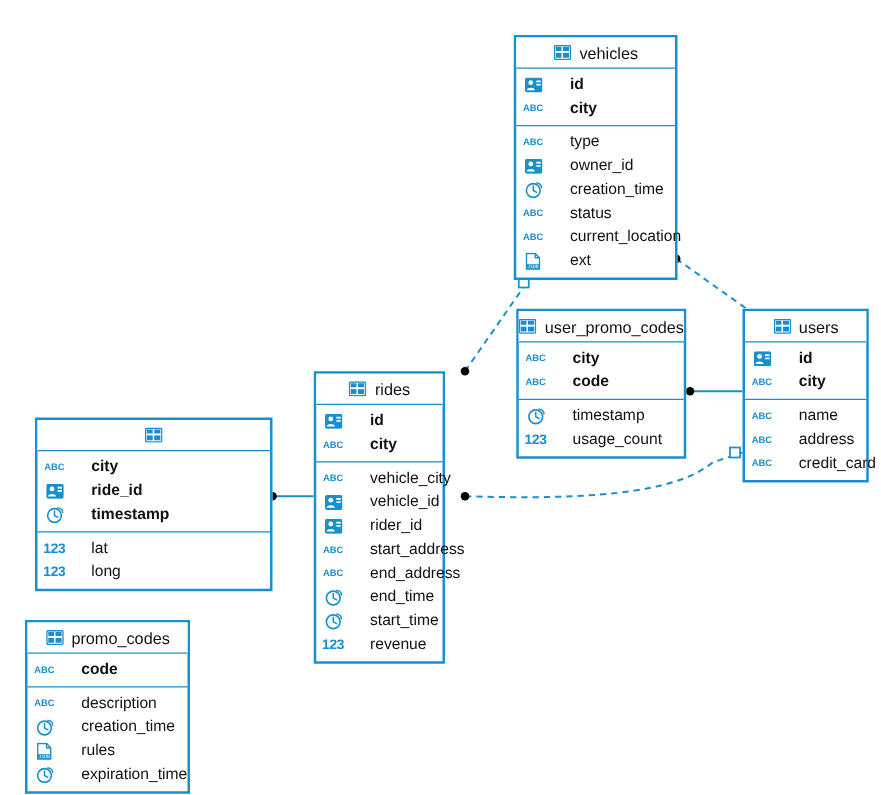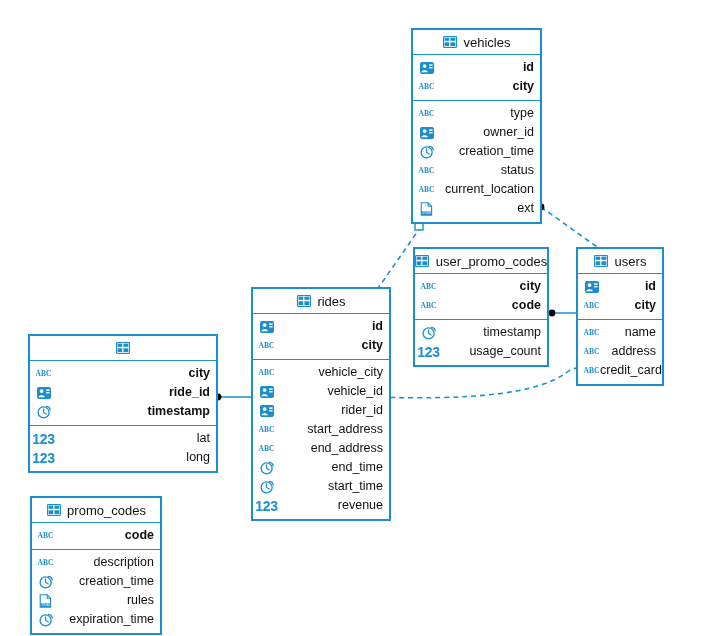--- a/index.html
+++ b/index.html
@@ -50,56 +50,55 @@
   }
   .section {
     padding: 3px 0 4px 0;
   }
   .section.keys {
     border-bottom: 1px solid #1b8fce;
   }
   .col-row {
     display: flex;
     align-items: center;
-    gap: 1px;
+    gap: 22px;
     height: 19px;
     padding: 0 6px;
     font-size: 12.5px;
     color: #111111;
     white-space: nowrap;
-    justify-content: space-between;
   }
   .col-row.key .col-label {
     font-weight: bold;
   }
   .col-label {
     line-height: 1;
   }
   .ico {
     width: 15px;
     height: 15px;
     flex: 0 0 15px;
     display: inline-flex;
     align-items: center;
     justify-content: center;
   }
   .ico svg { display: block; }
   .ico-num {
-    font-size: 14px;
+    font-size: 11px;
     font-weight: bold;
     color: #1b8fce;
     letter-spacing: -0.2px;
     font-family: "Liberation Sans", sans-serif;
   }
   .ico-abc {
     font-size: 7.5px;
     font-weight: bold;
     color: #1b8fce;
     letter-spacing: 0px;
-    font-family: Liberation Serif, serif;
+    font-family: Liberation Sans, sans-serif;
   }
 </style>
 </head>
 <body>
 
 <div id="canvas">
   <svg id="edges" viewBox="0 0 705 636" xmlns="http://www.w3.org/2000/svg">
       <g>
         <path d="M 541 207 L 607 254" fill="none" stroke="#1b8fce" stroke-width="1.6" stroke-dasharray="5,4"></path>
         <circle cx="541" cy="207" r="3.4" fill="#000000"></circle>
@@ -205,21 +204,21 @@
                 <path d="M1.2 0.8 H8.2 L11.6 4.2 V13.2 H1.2 Z" fill="#ffffff" stroke="#1b8fce" stroke-width="1.1"></path>
                 <path d="M8.2 0.8 V4.2 H11.6" fill="none" stroke="#1b8fce" stroke-width="1.1"></path>
                 <rect x="1.4" y="9.3" width="10" height="3.7" fill="#1b8fce"></rect>
                 <text x="6.4" y="12.4" font-size="3.6" font-family="DejaVu Sans Mono, monospace" fill="#ffffff" text-anchor="middle">JSON</text>
               </svg>
             </span>
             <span class="col-label">ext</span>
           </div>
         </div>
       </div>
-      <div class="table-node" style="left: 576px; top: 247px; width: 88px;">
+      <div class="table-node" style="left: 594px; top: 247px; width: 101px;">
         <div class="table-header">
           <span class="ico ">
             <svg width="14" height="12" viewBox="0 0 14 12">
               <rect x="0.5" y="0.5" width="13" height="11" rx="1.2" fill="none" stroke="#1b8fce" stroke-width="1.2"></rect>
               <rect x="1.6" y="1.6" width="4.6" height="3.2" fill="#1b8fce"></rect>
               <rect x="7.4" y="1.6" width="4.9" height="3.2" fill="#1b8fce"></rect>
               <rect x="1.6" y="6.3" width="4.6" height="3.9" fill="#1b8fce"></rect>
               <rect x="7.4" y="6.3" width="4.9" height="3.9" fill="#1b8fce"></rect>
             </svg>
           </span>
@@ -305,21 +304,21 @@
             <span class="col-label">timestamp</span>
           </div>
           <div class="col-row">
             <span class="ico">
               <span class="ico-num">123</span>
             </span>
             <span class="col-label">usage_count</span>
           </div>
         </div>
       </div>
-      <div class="table-node" style="left: 251px; top: 287px; width: 140px;">
+      <div class="table-node" style="left: 251px; top: 297px; width: 105px;">
         <div class="table-header">
           <span class="ico ">
             <svg width="14" height="12" viewBox="0 0 14 12">
               <rect x="0.5" y="0.5" width="13" height="11" rx="1.2" fill="none" stroke="#1b8fce" stroke-width="1.2"></rect>
               <rect x="1.6" y="1.6" width="4.6" height="3.2" fill="#1b8fce"></rect>
               <rect x="7.4" y="1.6" width="4.9" height="3.2" fill="#1b8fce"></rect>
               <rect x="1.6" y="6.3" width="4.6" height="3.9" fill="#1b8fce"></rect>
               <rect x="7.4" y="6.3" width="4.9" height="3.9" fill="#1b8fce"></rect>
             </svg>
           </span>
@@ -466,21 +465,21 @@
             <span class="col-label">lat</span>
           </div>
           <div class="col-row">
             <span class="ico">
               <span class="ico-num">123</span>
             </span>
             <span class="col-label">long</span>
           </div>
         </div>
       </div>
-      <div class="table-node" style="left: 30px; top: 496px; width: 132px;">
+      <div class="table-node" style="left: 20px; top: 496px; width: 132px;">
         <div class="table-header">
           <span class="ico ">
             <svg width="14" height="12" viewBox="0 0 14 12">
               <rect x="0.5" y="0.5" width="13" height="11" rx="1.2" fill="none" stroke="#1b8fce" stroke-width="1.2"></rect>
               <rect x="1.6" y="1.6" width="4.6" height="3.2" fill="#1b8fce"></rect>
               <rect x="7.4" y="1.6" width="4.9" height="3.2" fill="#1b8fce"></rect>
               <rect x="1.6" y="6.3" width="4.6" height="3.9" fill="#1b8fce"></rect>
               <rect x="7.4" y="6.3" width="4.9" height="3.9" fill="#1b8fce"></rect>
             </svg>
           </span>

